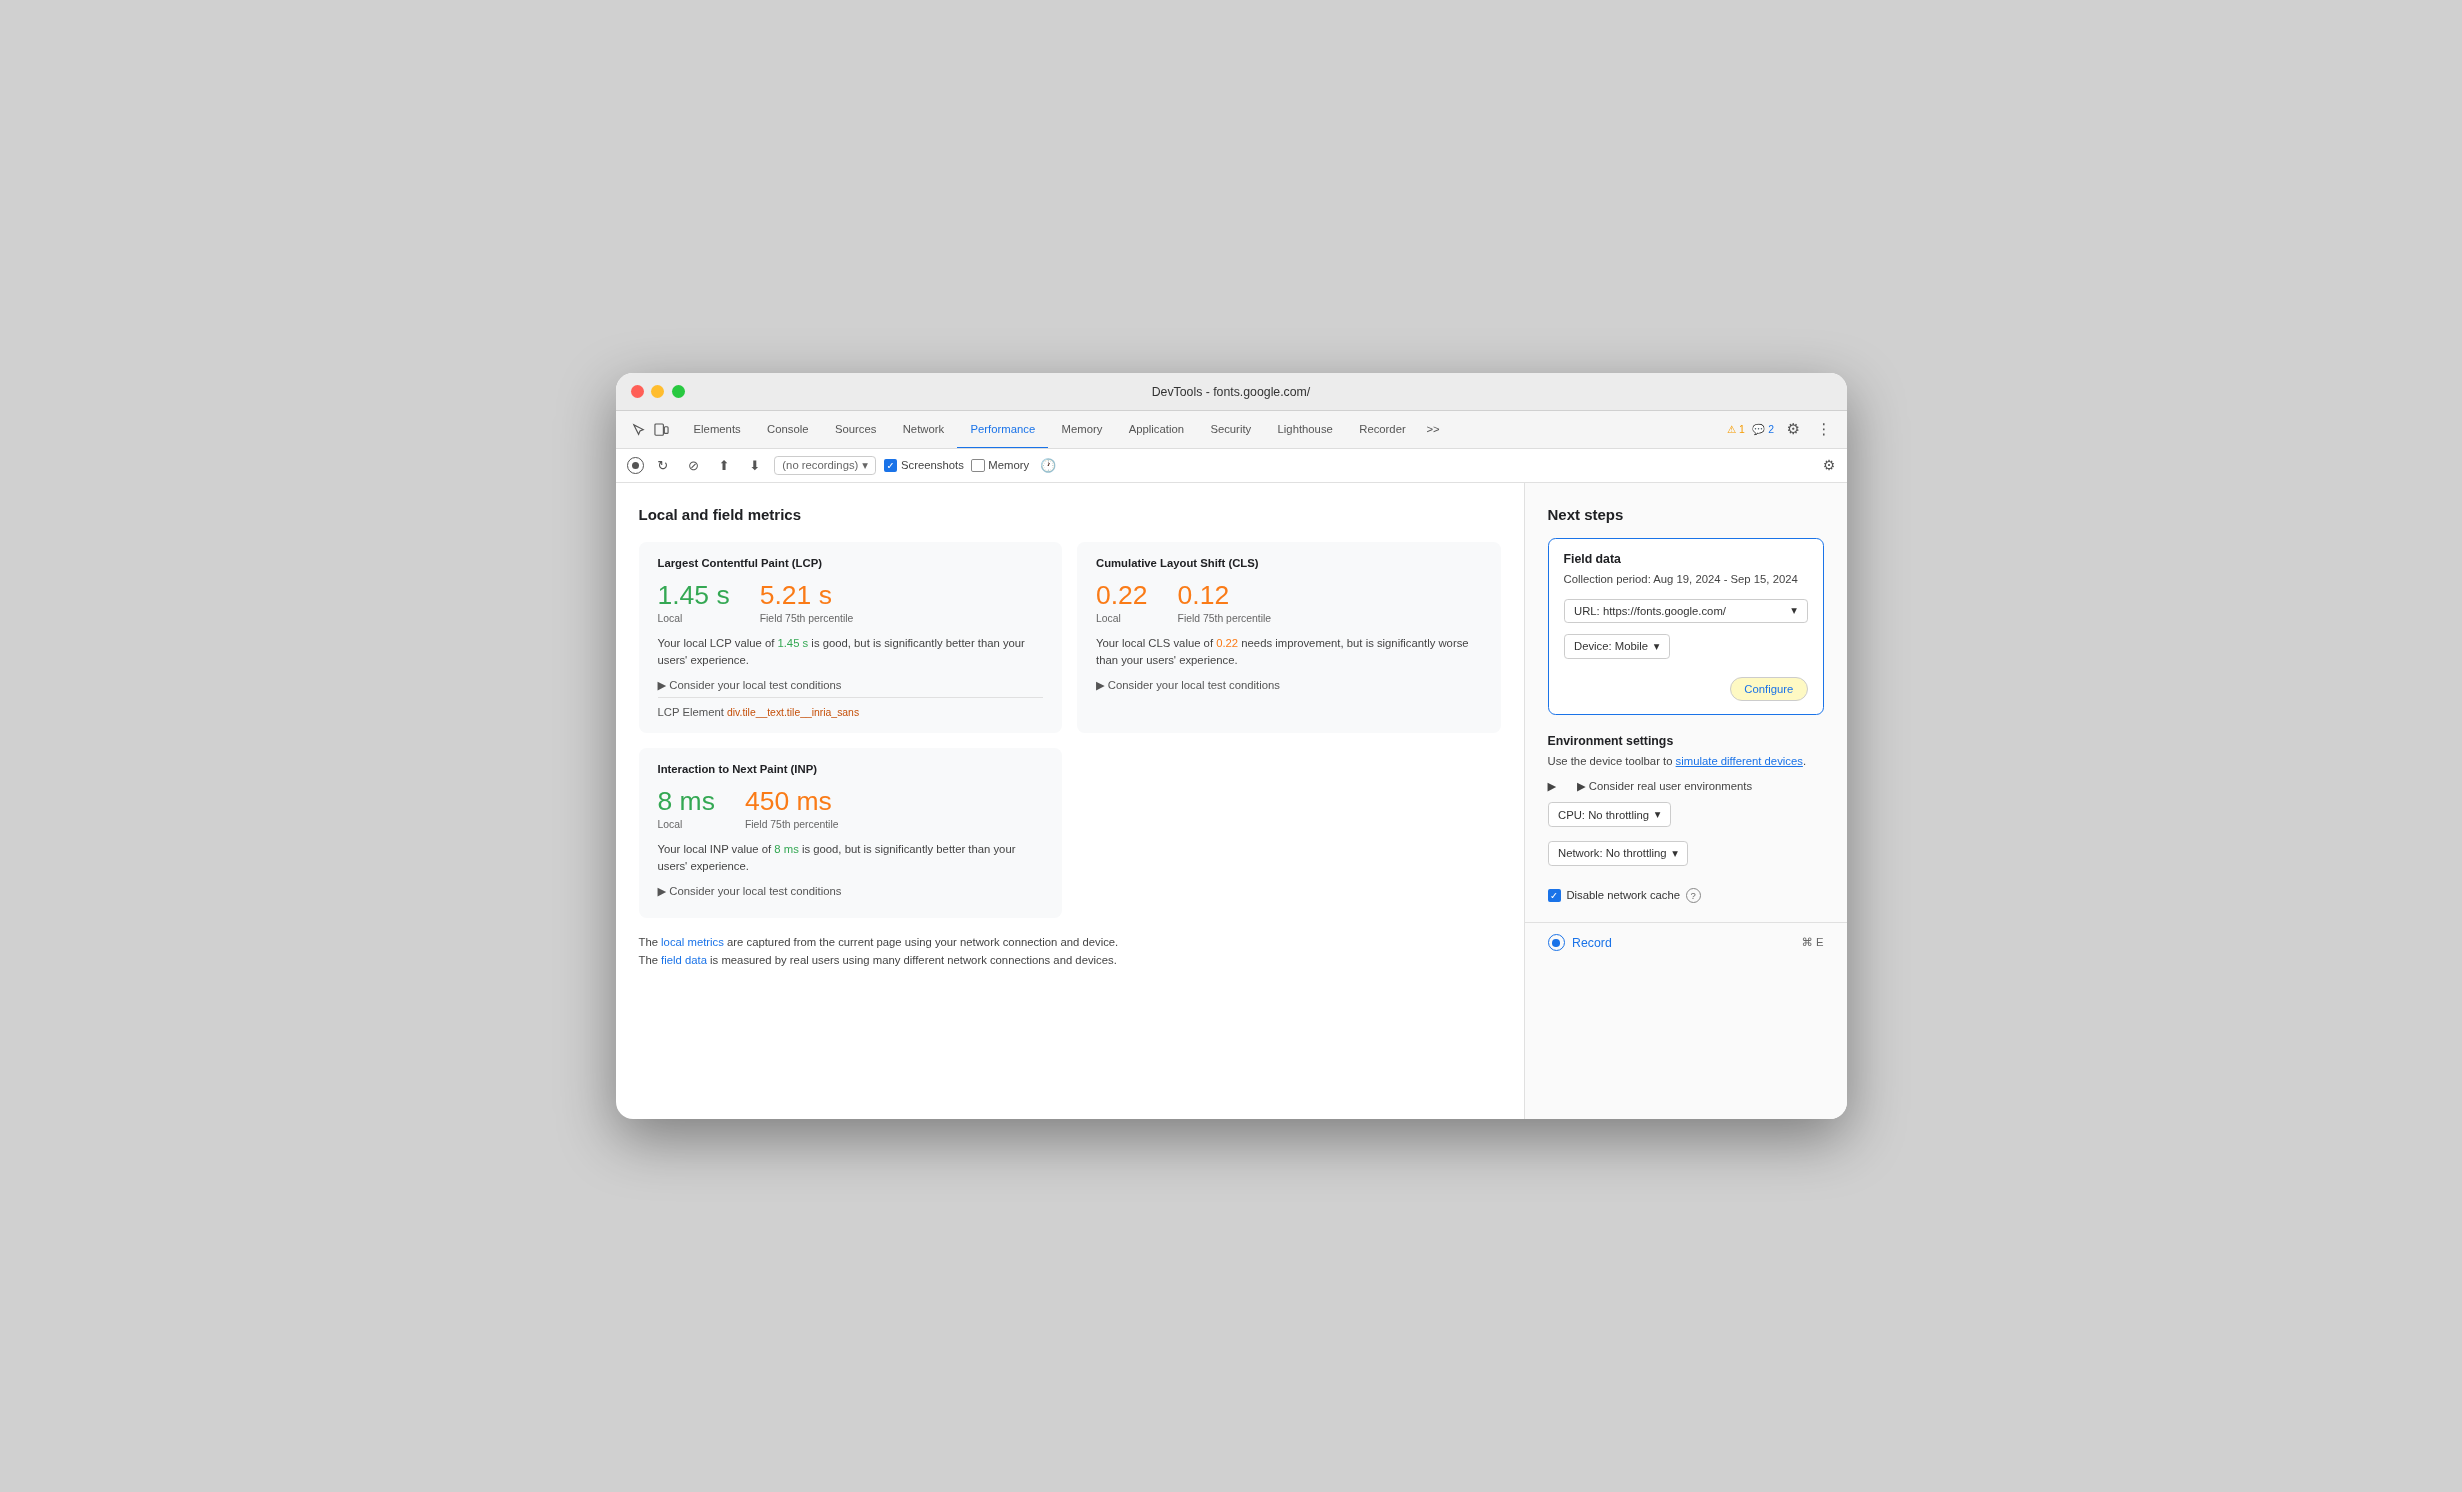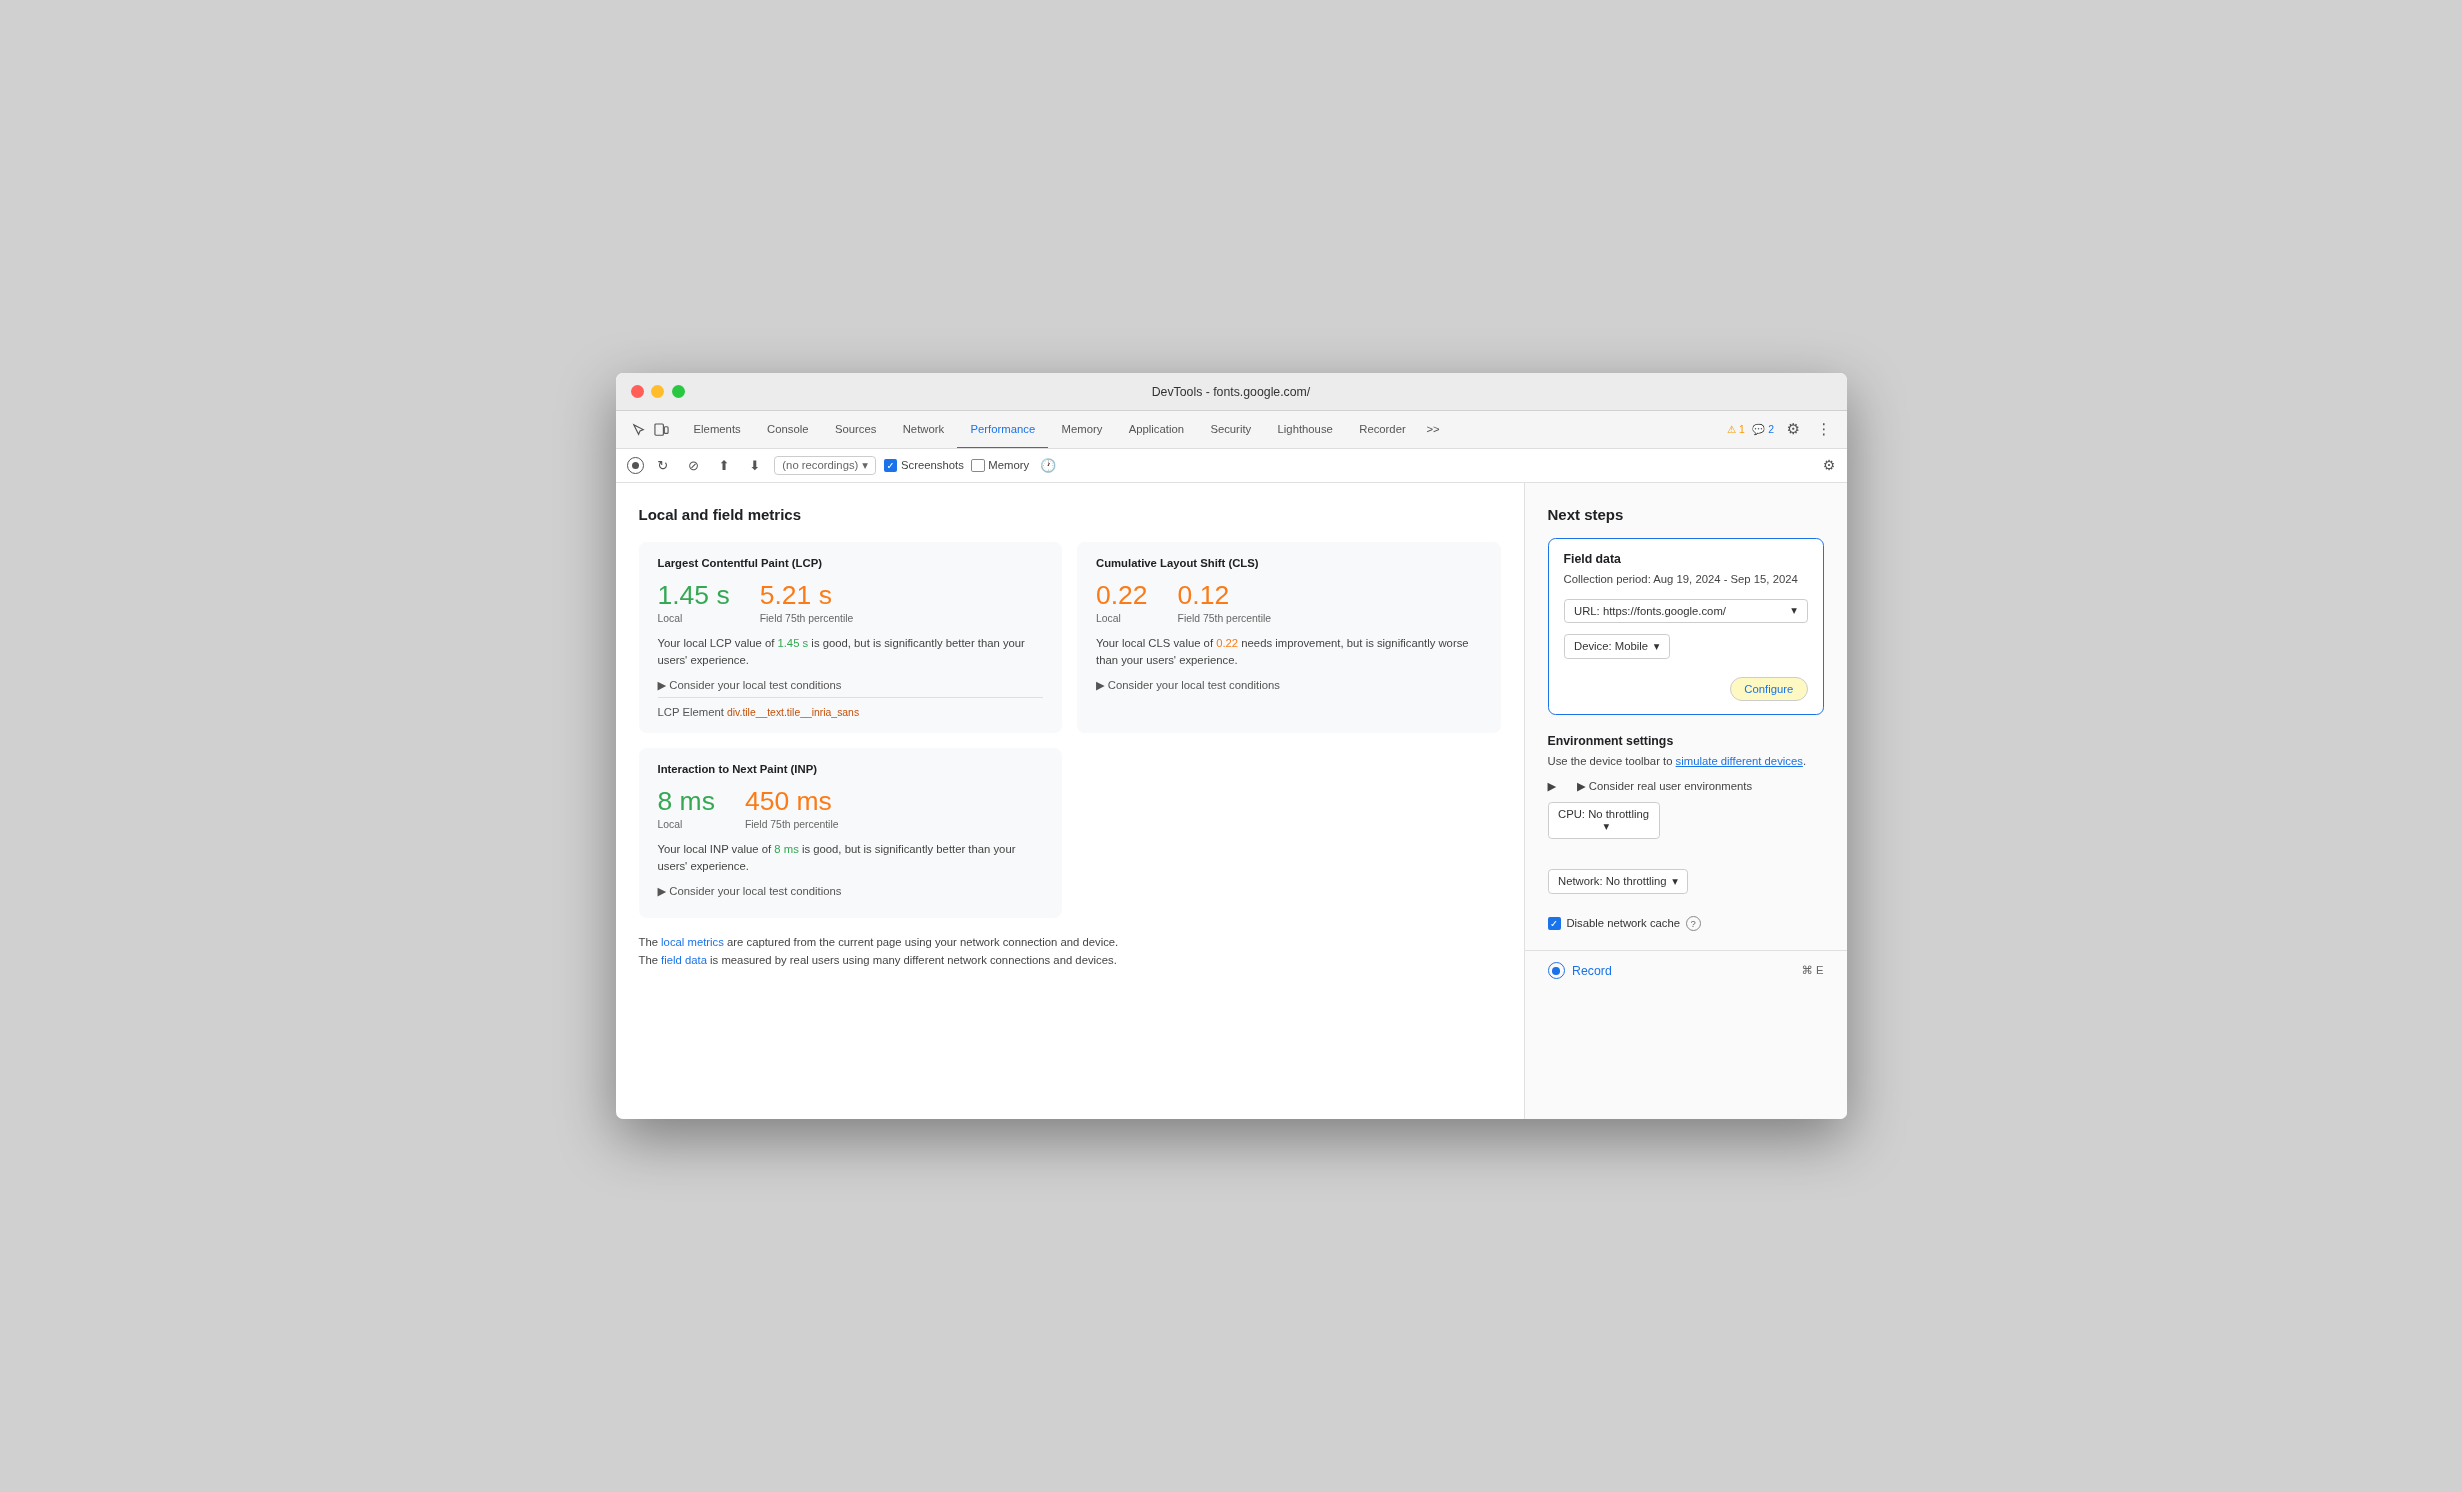--- a/index.html
+++ b/index.html
@@ -8,21 +8,21 @@
       background: #d0d0d0;
       display: flex;
       justify-content: center;
       align-items: center;
       min-height: 100vh;
       padding: 19px;
     }
     .window {
       width: 1231px;
       background: #ffffff;
-      border-radius: 7px;
+      border-radius: 17px;
       box-shadow: 0 19px 57px rgba(0,0,0,0.4);
       overflow: hidden;
     }
     .title-bar {
       background: #ececec;
       padding: 11.3px 15px;
       display: flex;
       align-items: center;
       justify-content: center;
       position: relative;
@@ -571,21 +571,21 @@
         <div class="env-title">Environment settings</div>
         <div class="env-description">
           <span>Use the device toolbar to </span><a class="env-link">simulate different devices</a><span>.</span>
         </div>
 
         <div class="expand-item">
           <span>▶</span>
           <span style="margin-left:17px;">▶ Consider real user environments</span>
         </div>
 
-        <div class="dropdown-select" style="margin-bottom:23px; display:inline-flex; width:auto;flex-direction:column;">
+        <div class="dropdown-select" style="margin-bottom:7px; display:inline-flex; width:auto;">
           <span>CPU: No throttling</span>
           <span style="margin-left:5.7px;">▾</span>
         </div>
         <div style="margin-bottom:7.6px;"></div>
         <div class="dropdown-select" style="display:inline-flex; width:auto;">
           <span>Network: No throttling</span>
           <span style="margin-left:5.7px;">▾</span>
         </div>
 
         <div style="margin-top: 11.3px; display:flex; align-items:center; gap:5.7px;">

